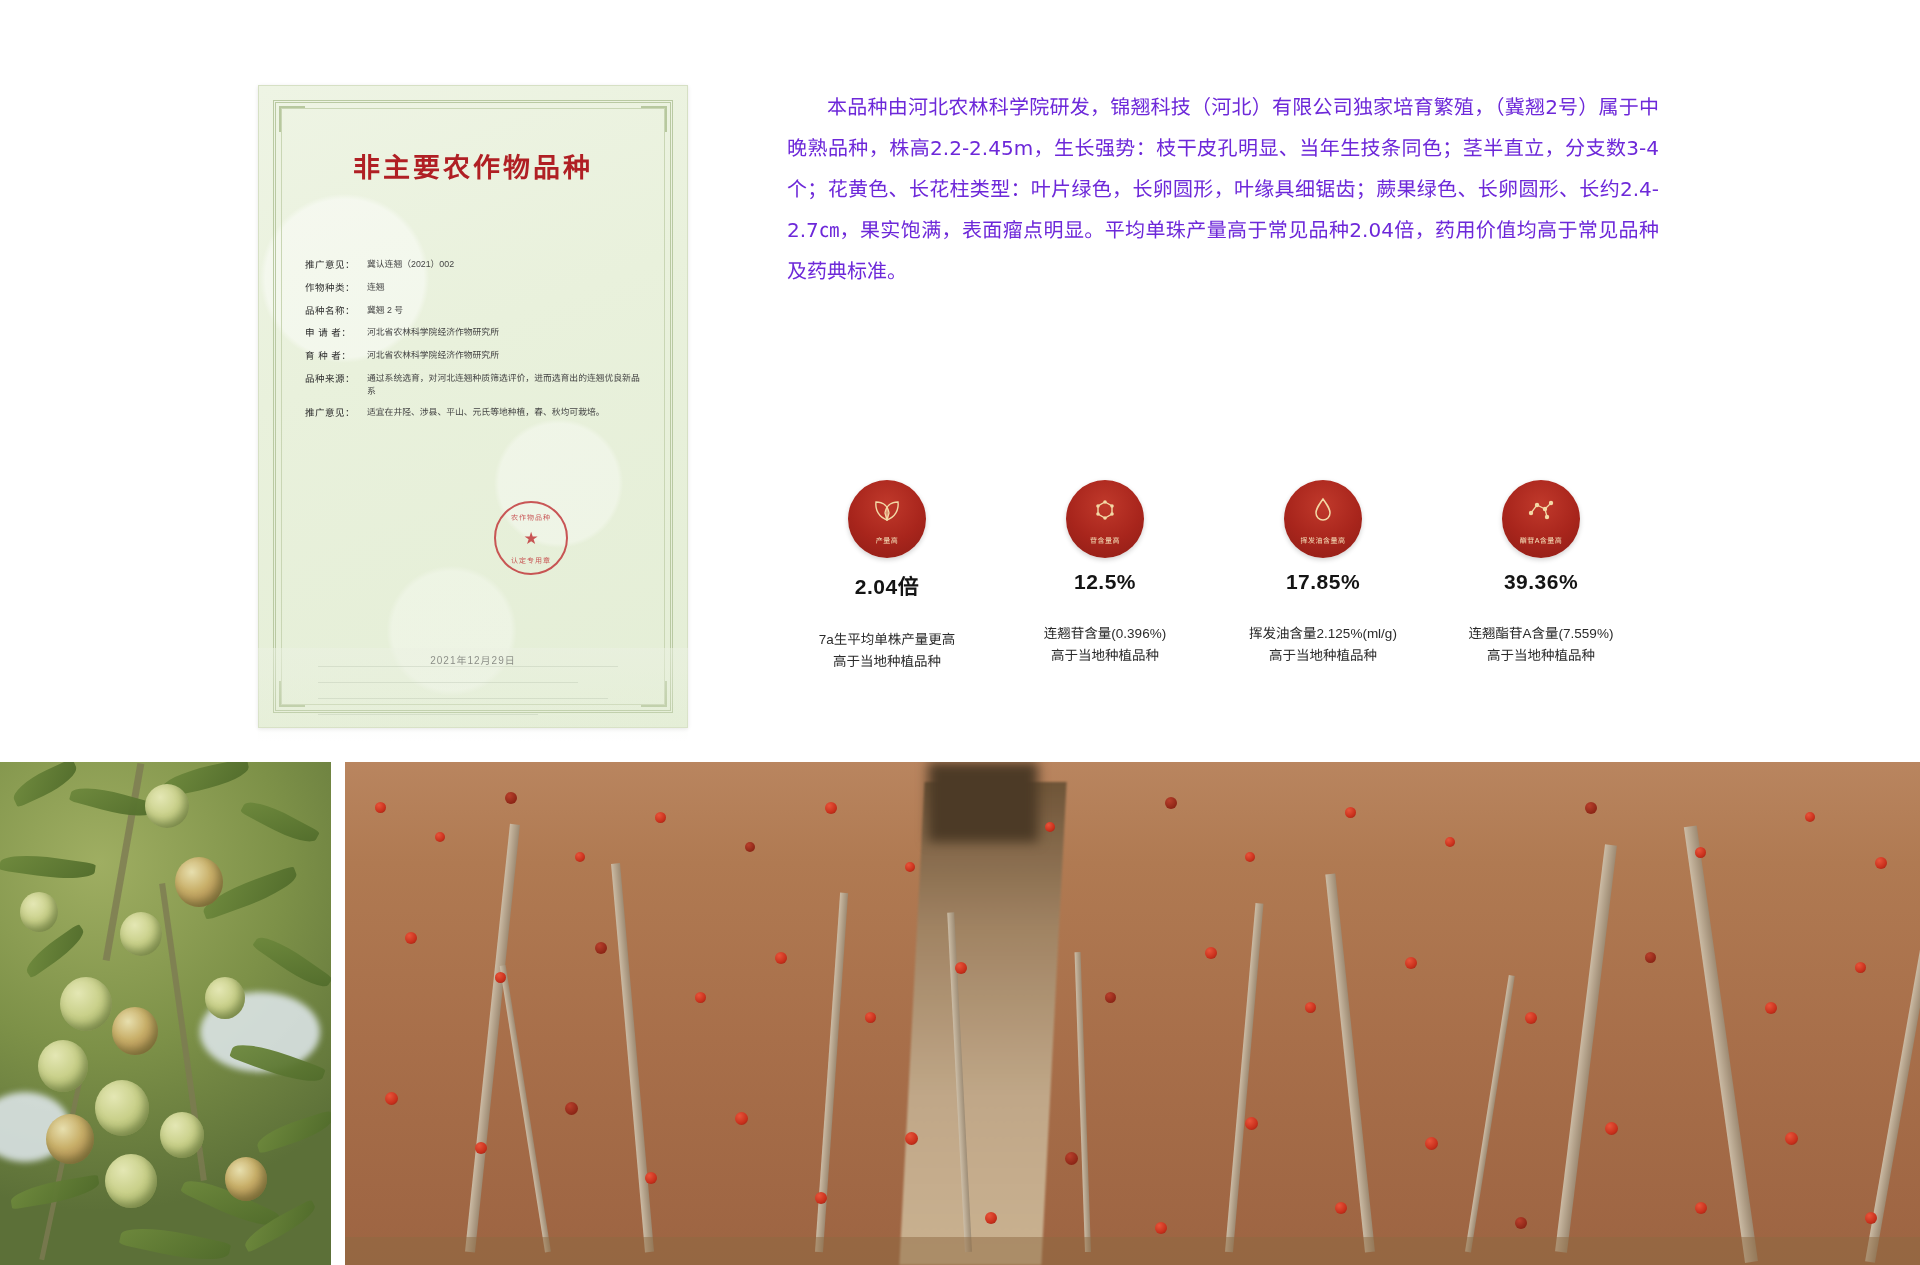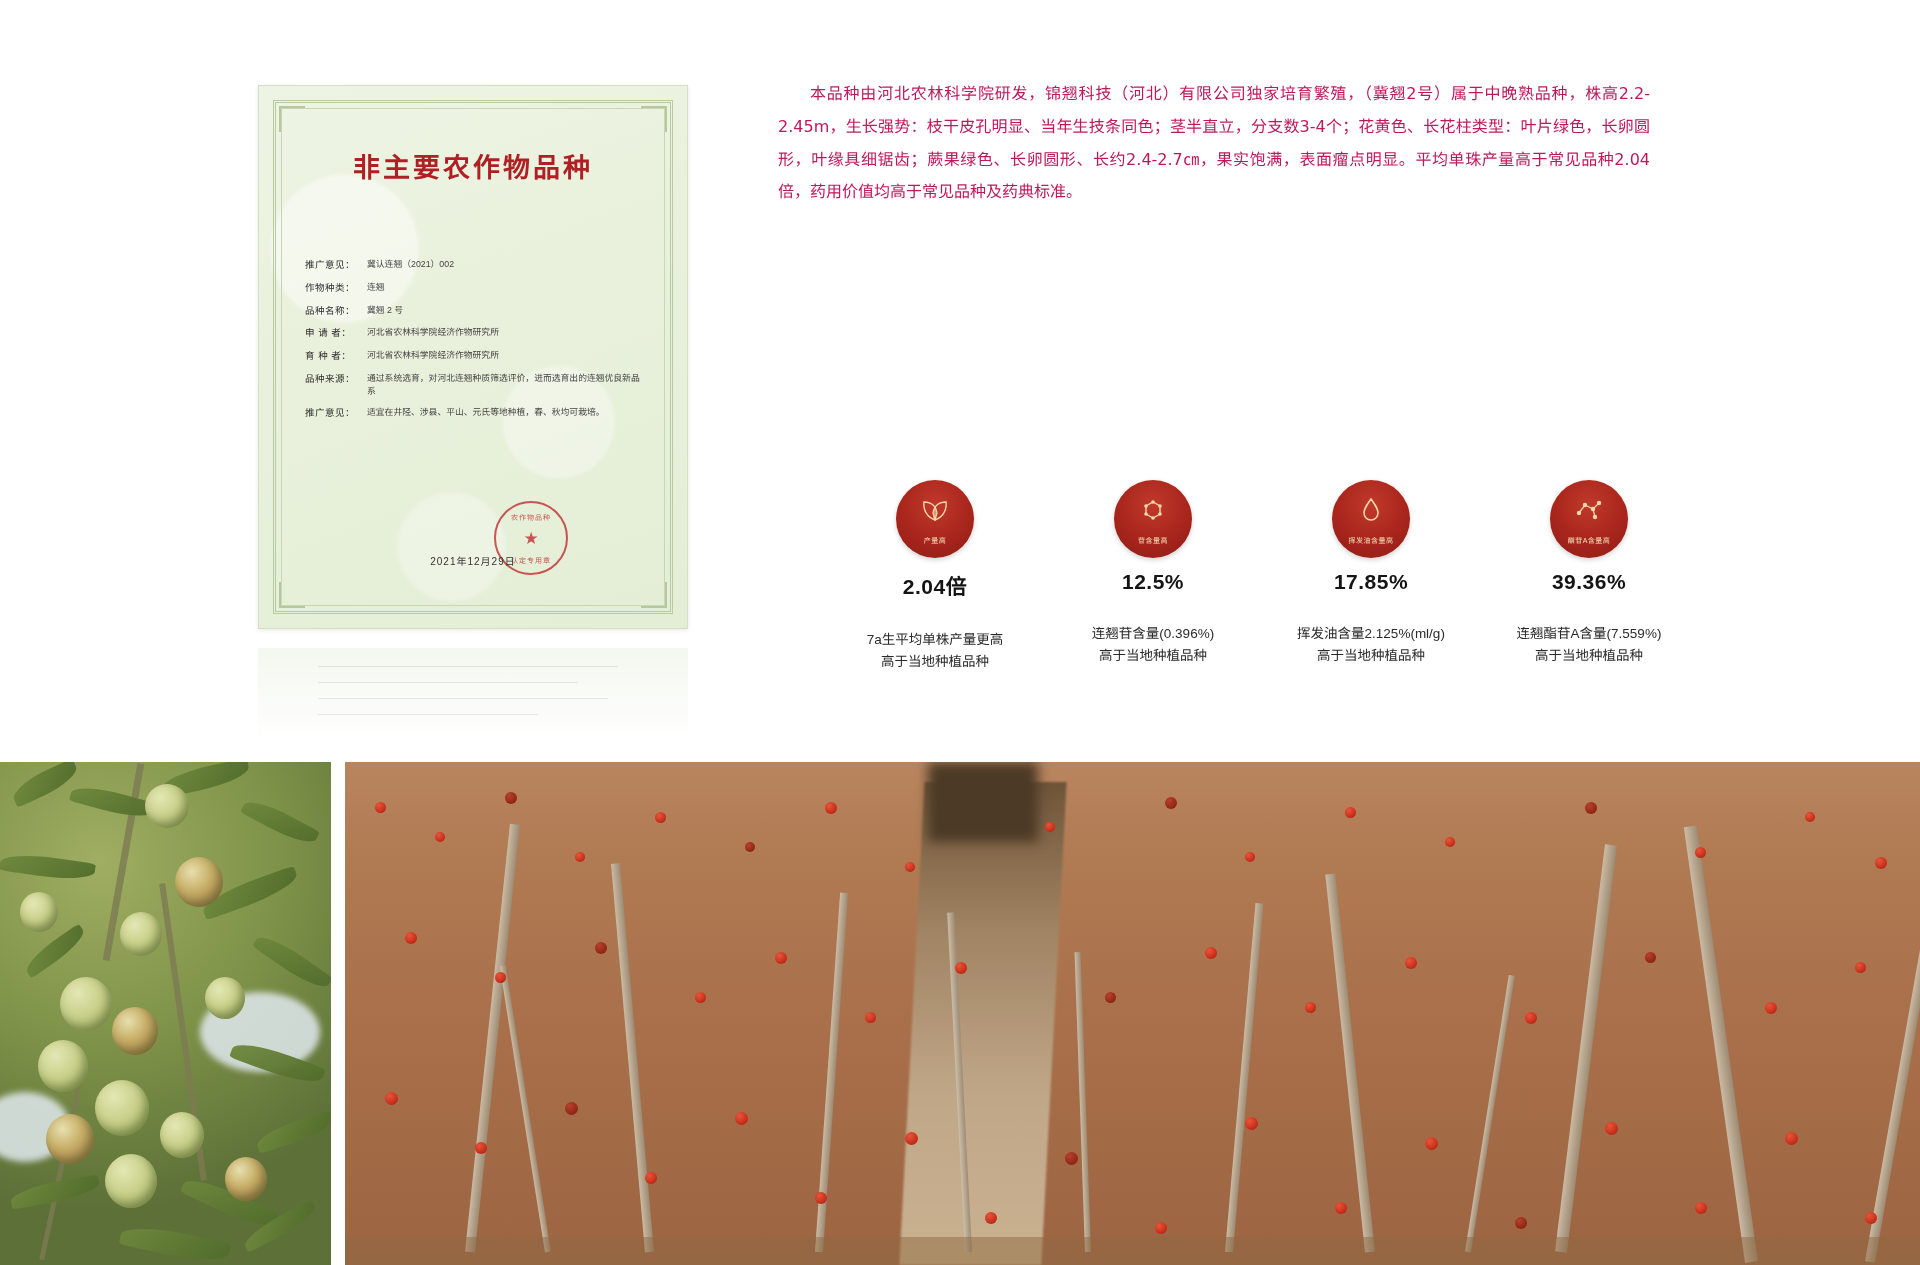--- a/index.html
+++ b/index.html
@@ -25,21 +25,21 @@
   }
 
   
   .cert-wrap {
     position: absolute;
     left: 258px; top: 85px;
     width: 430px; height: 560px;
   }
   .cert {
     position: relative;
-    width: 430px; height: 544px;
+    width: 430px; height: 643px;
     background: linear-gradient(160deg,#eef4e4 0%,#e9f1dc 40%,#e4eed6 100%);
     border: 1px solid #d6e0c4;
     box-shadow: 0 1px 4px rgba(0,0,0,0.10);
     overflow: hidden;
   }
   .cert-border-outer {
     position: absolute;
     left: 14px; top: 14px; right: 14px; bottom: 14px;
     border: 3px double #b9c9a2;
   }
@@ -169,37 +169,37 @@
   }
   .headline {
     font-family: "DejaVu Serif", "Liberation Serif", serif;
     font-size: 34px;
     font-weight: bold;
     color: #1b1b1b;
     letter-spacing: 1px;
     margin: 0 0 34px 0;
   }
   .paragraph {
-    font-size: 16px;
+    font-size: 20px;
     line-height: 2.05;
-    color: #be185d;
+    color: #6d28d9;
     text-align: justify;
     text-indent: 2em;
-    margin: 0;
+    margin: 9px;
     width: 872px;
     font-family: "DejaVu Sans", "Liberation Sans", sans-serif;
   }
 
   
   .stats {
     position: absolute;
     left: 778px; top: 480px;
     width: 920px;
     display: flex;
-    justify-content: flex-end;
+    justify-content: flex-start;
   }
   .stat {
     width: 218px;
     text-align: center;
   }
   .stat-badge {
     width: 78px; height: 78px;
     margin: 0 auto 12px auto;
     border-radius: 50%;
     background: radial-gradient(circle at 50% 32%, #c0392b 0%, #a8251c 55%, #8e1d16 100%);

